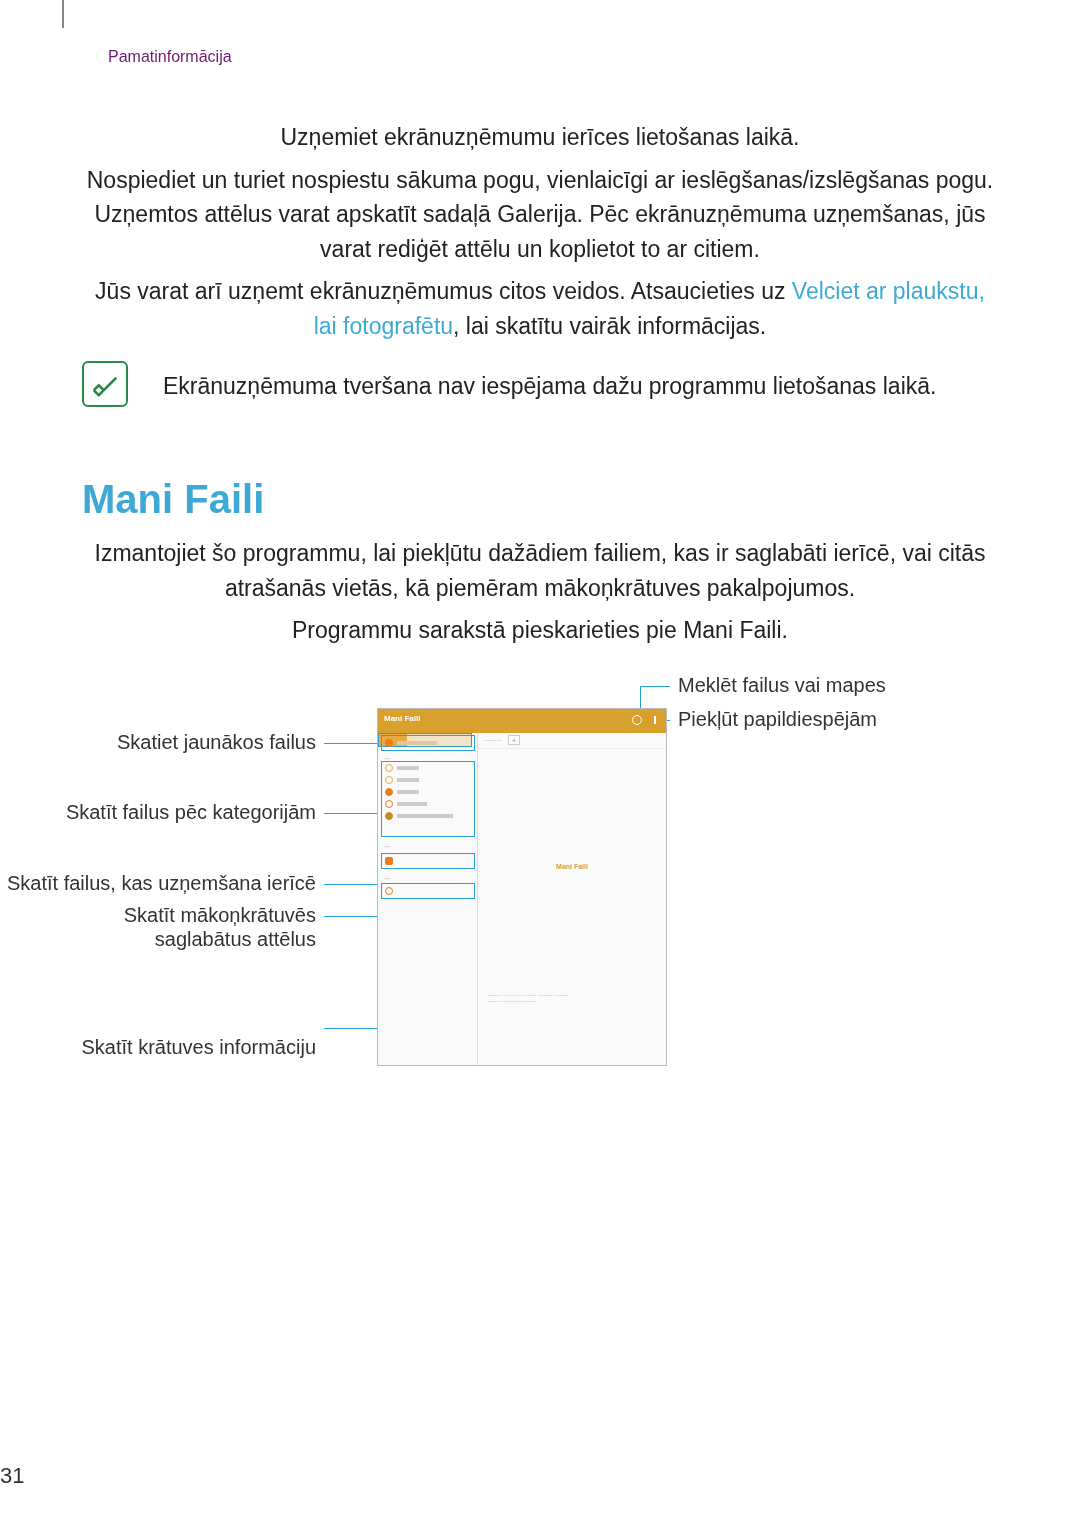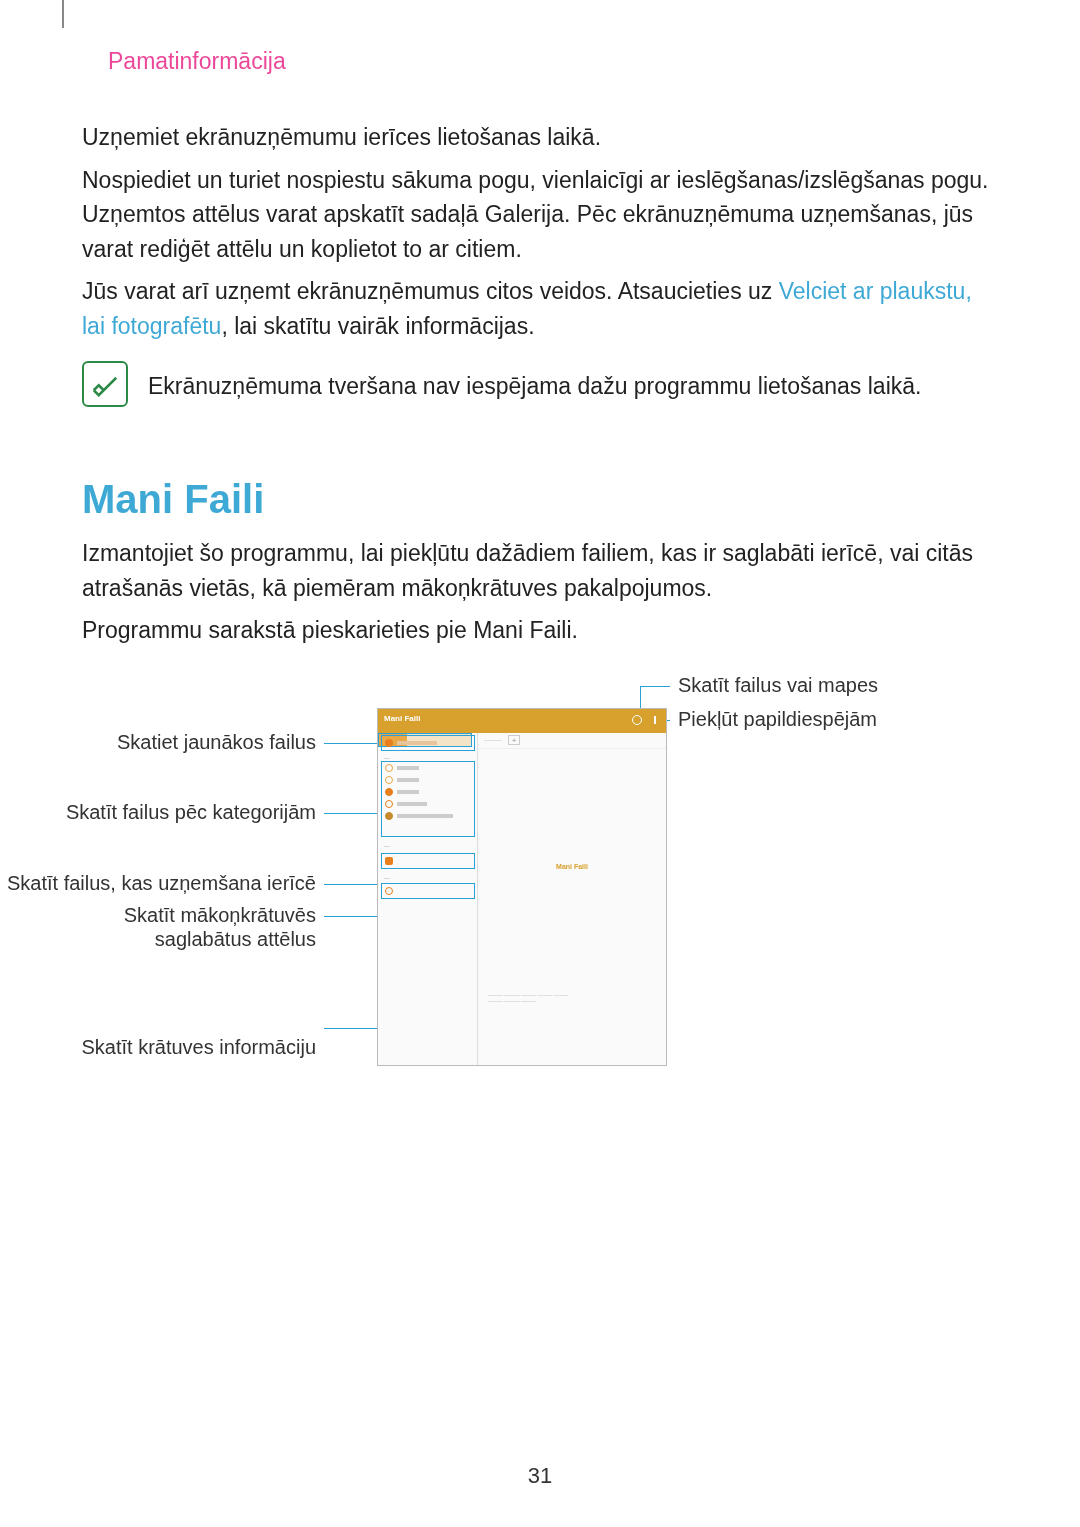--- a/index.html
+++ b/index.html
@@ -16,48 +16,49 @@
     top: 0;
     left: 62px;
     width: 2px;
     height: 28px;
     background: #888;
   }
   .header {
     position: absolute;
     top: 48px;
     left: 108px;
-    font-size: 23px;
-    color: #ec4899;
+    font-size: 16px;
+    color: #701a75;
   }
   .content {
     position: absolute;
     top: 120px;
     left: 82px;
     width: 916px;
   }
   h1.section {
     color: #3fa9d6;
     font-size: 40px;
     font-weight: bold;
     margin-bottom: 14px;
   }
   p.body {
     font-size: 23px;
     line-height: 1.5;
     margin-bottom: 8px;
     color: #222;
+    text-align: center;
   }
   .link { color: #3fa9d6; }
   .bold { font-weight: normal; }
   .note-row {
     display: flex;
     align-items: flex-start;
     margin-top: 18px;
-    gap: 20px;
+    gap: 35px;
   }
   .note-icon {
     width: 46px;
     height: 46px;
     border: 2px solid #2a8a45;
     border-radius: 6px;
     display: flex;
     align-items: center;
     justify-content: center;
     flex-shrink: 0;
@@ -195,21 +196,20 @@
   .leader-v {
     position: absolute;
     width: 1px;
     background: #2aa0d8;
   }
   .page-num {
     position: absolute;
     bottom: 38px;
     left: 0;
     width: 100%;
-    text-align: center;
     font-size: 22px;
     color: #333;
   }
 </style>
 </head>
 <body>
 
 <div class="tab-line"></div>
 <div class="header">Pamatinformācija</div>
 
@@ -235,21 +235,21 @@
     <h1 class="section">Mani Faili</h1>
     <p class="body">Izmantojiet šo programmu, lai piekļūtu dažādiem failiem, kas ir saglabāti ierīcē, vai citās atrašanās vietās, kā piemēram mākoņkrātuves pakalpojumos.</p>
     <p class="body">
       <span>Programmu sarakstā pieskarieties pie </span><span class="bold">Mani Faili</span><span>.</span>
     </p>
 
     <div class="diagram">
 
       <div class="leader-v" style="left:558px; top:8px; height:32px;"></div>
       <div class="leader" style="left:558px; top:8px; width:30px;"></div>
-      <div class="callout" style="left:596px; top:-4px;">Skatīt failus vai mapes</div>
+      <div class="callout" style="left:596px; top:-4px;">Meklēt failus vai mapes</div>
 
       <div class="leader" style="left:574px; top:42px; width:14px;"></div>
       <div class="callout" style="left:596px; top:30px;">Piekļūt papildiespējām</div>
 
       <div class="leader" style="left:242px; top:65px; width:58px;"></div>
       <div class="callout left" style="left:10px; top:53px; width:224px;">Skatiet jaunākos failus</div>
 
       <div class="leader" style="left:242px; top:135px; width:58px;"></div>
       <div class="callout left" style="left:-40px; top:123px; width:274px;">Skatīt failus pēc kategorijām</div>
 

